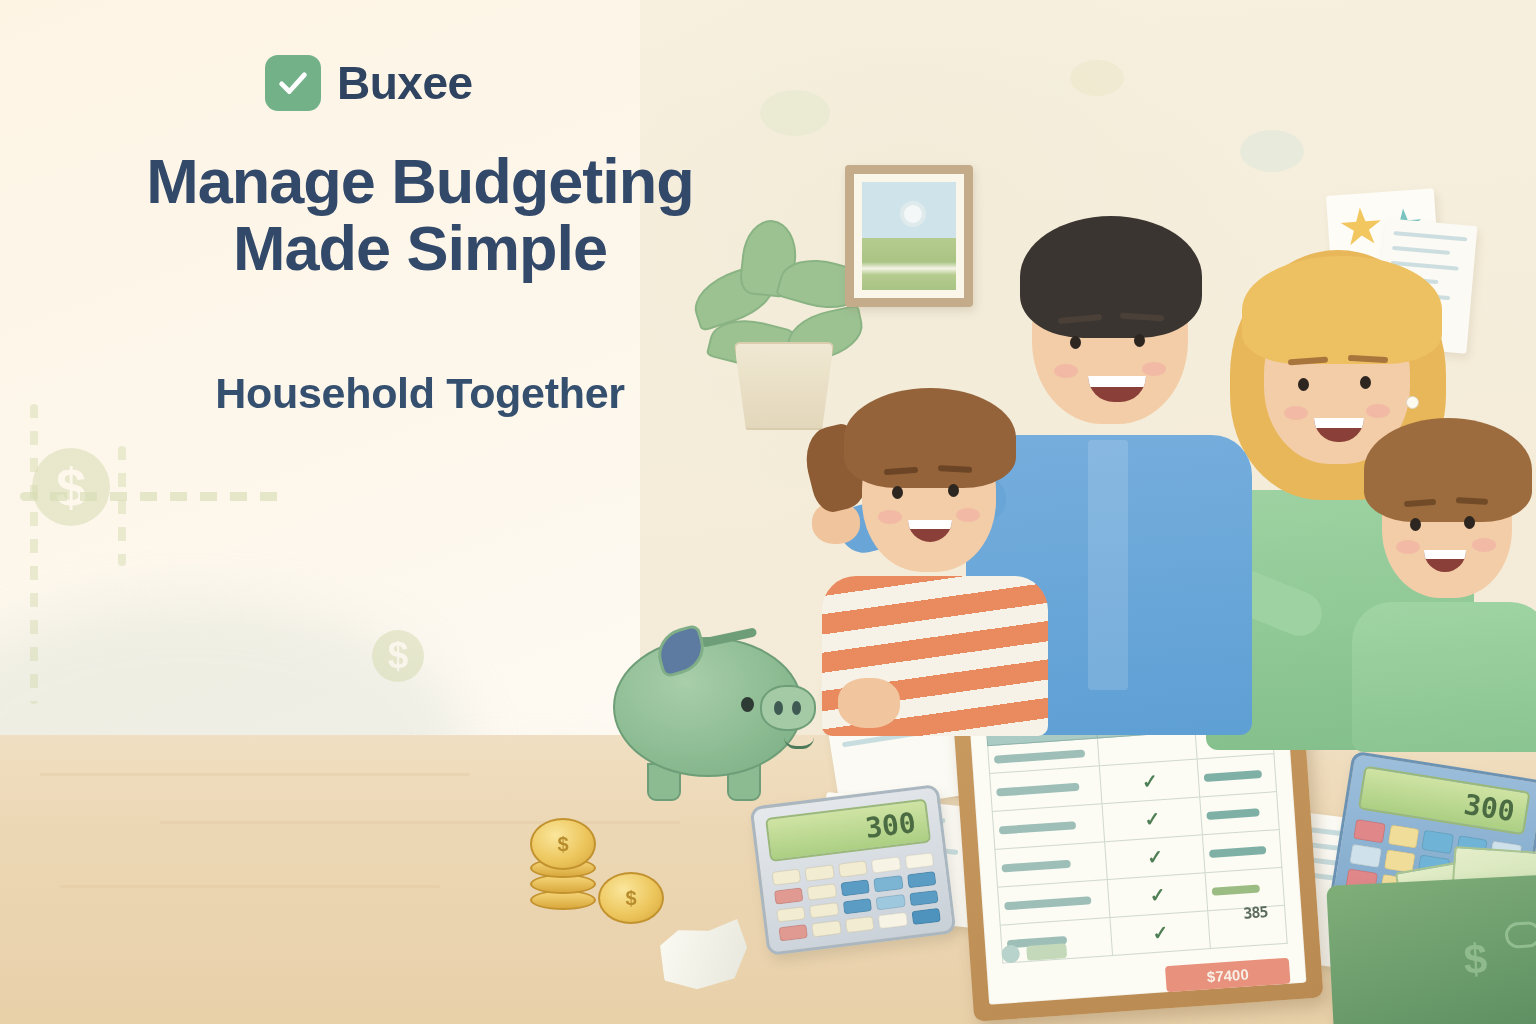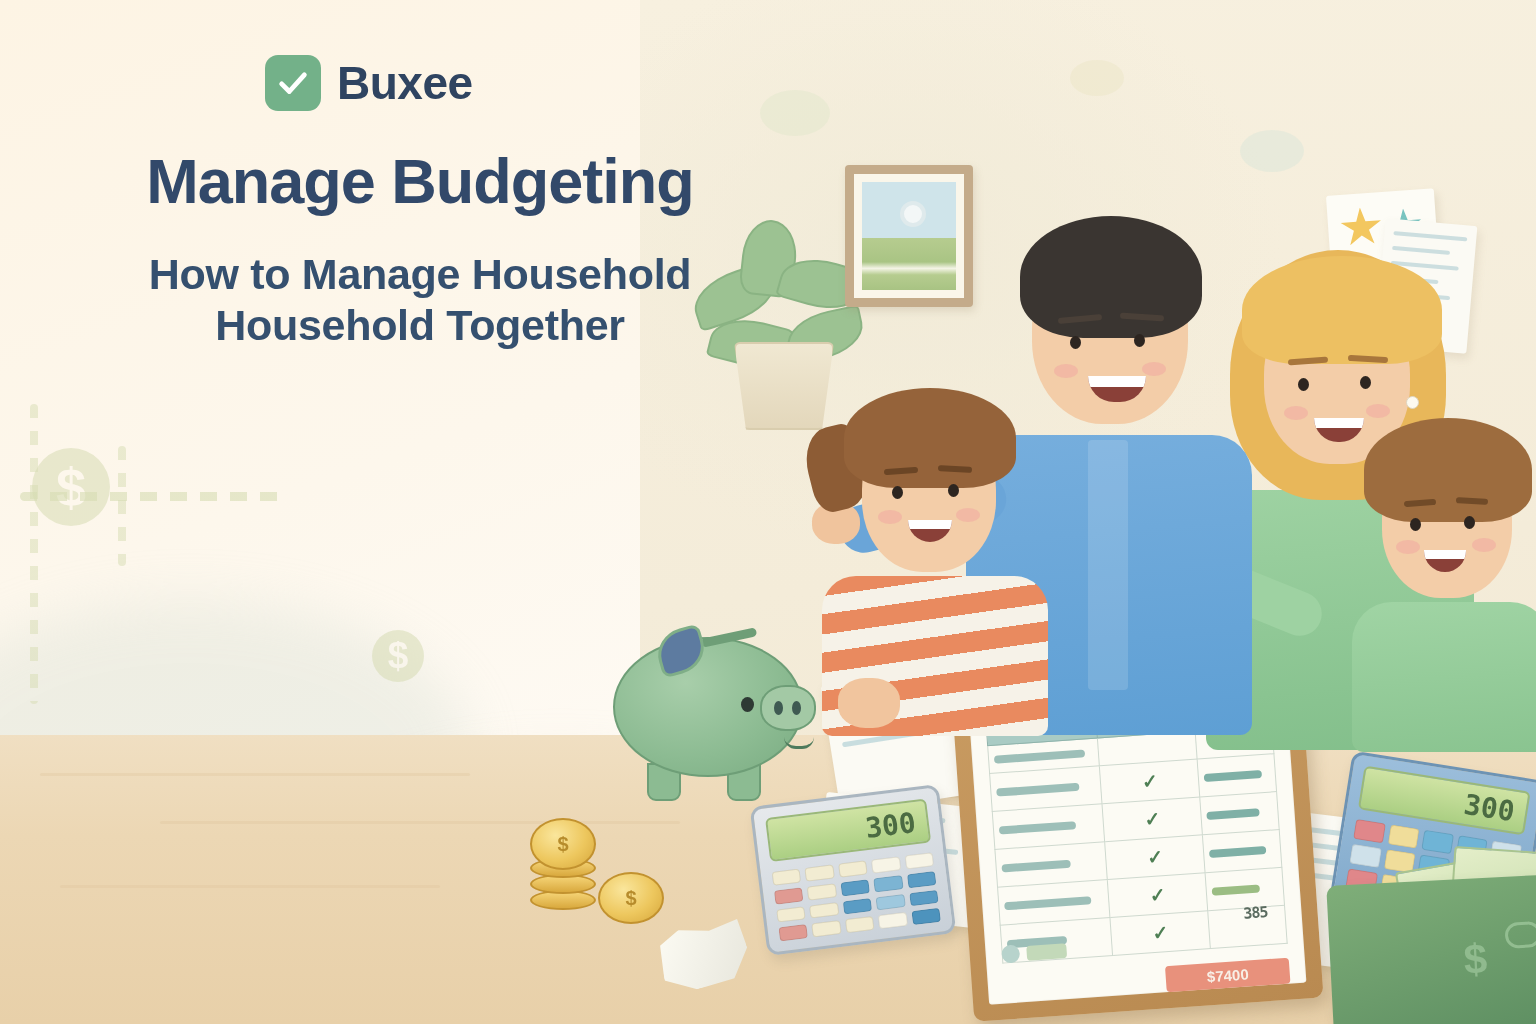--- a/index.html
+++ b/index.html
@@ -362,23 +362,24 @@
       <svg viewBox="0 0 24 24" aria-hidden="true">
           <path d="M4 12.6 L9.4 18 L20 6.2" fill="none" stroke="#ffffff" stroke-width="3.4" stroke-linecap="round" stroke-linejoin="round"></path>
         </svg>
     </div>
     <div id="logo-text">Buxee</div>
   </div>
 
   <div id="copy">
     <h1 id="headline">
       <span>Manage Budgeting</span><br>
+      <span>Made Simple</span>
     </h1>
     <h2 id="subhead">
-      <span>How to Manage Household</span><br>
+      <br>
       <span>Household Together</span>
     </h2>
   </div>
 
   <div id="scene">
     <div id="wall"></div>
 
     <div class="wall-speck" style="left:120px;top:90px;width:70px;height:46px;background:#d9e4c6;"></div>
     <div class="wall-speck" style="left:430px;top:60px;width:54px;height:36px;background:#e9e2bd;"></div>
     <div class="wall-speck" style="left:600px;top:130px;width:64px;height:42px;background:#cfe1d8;"></div>

